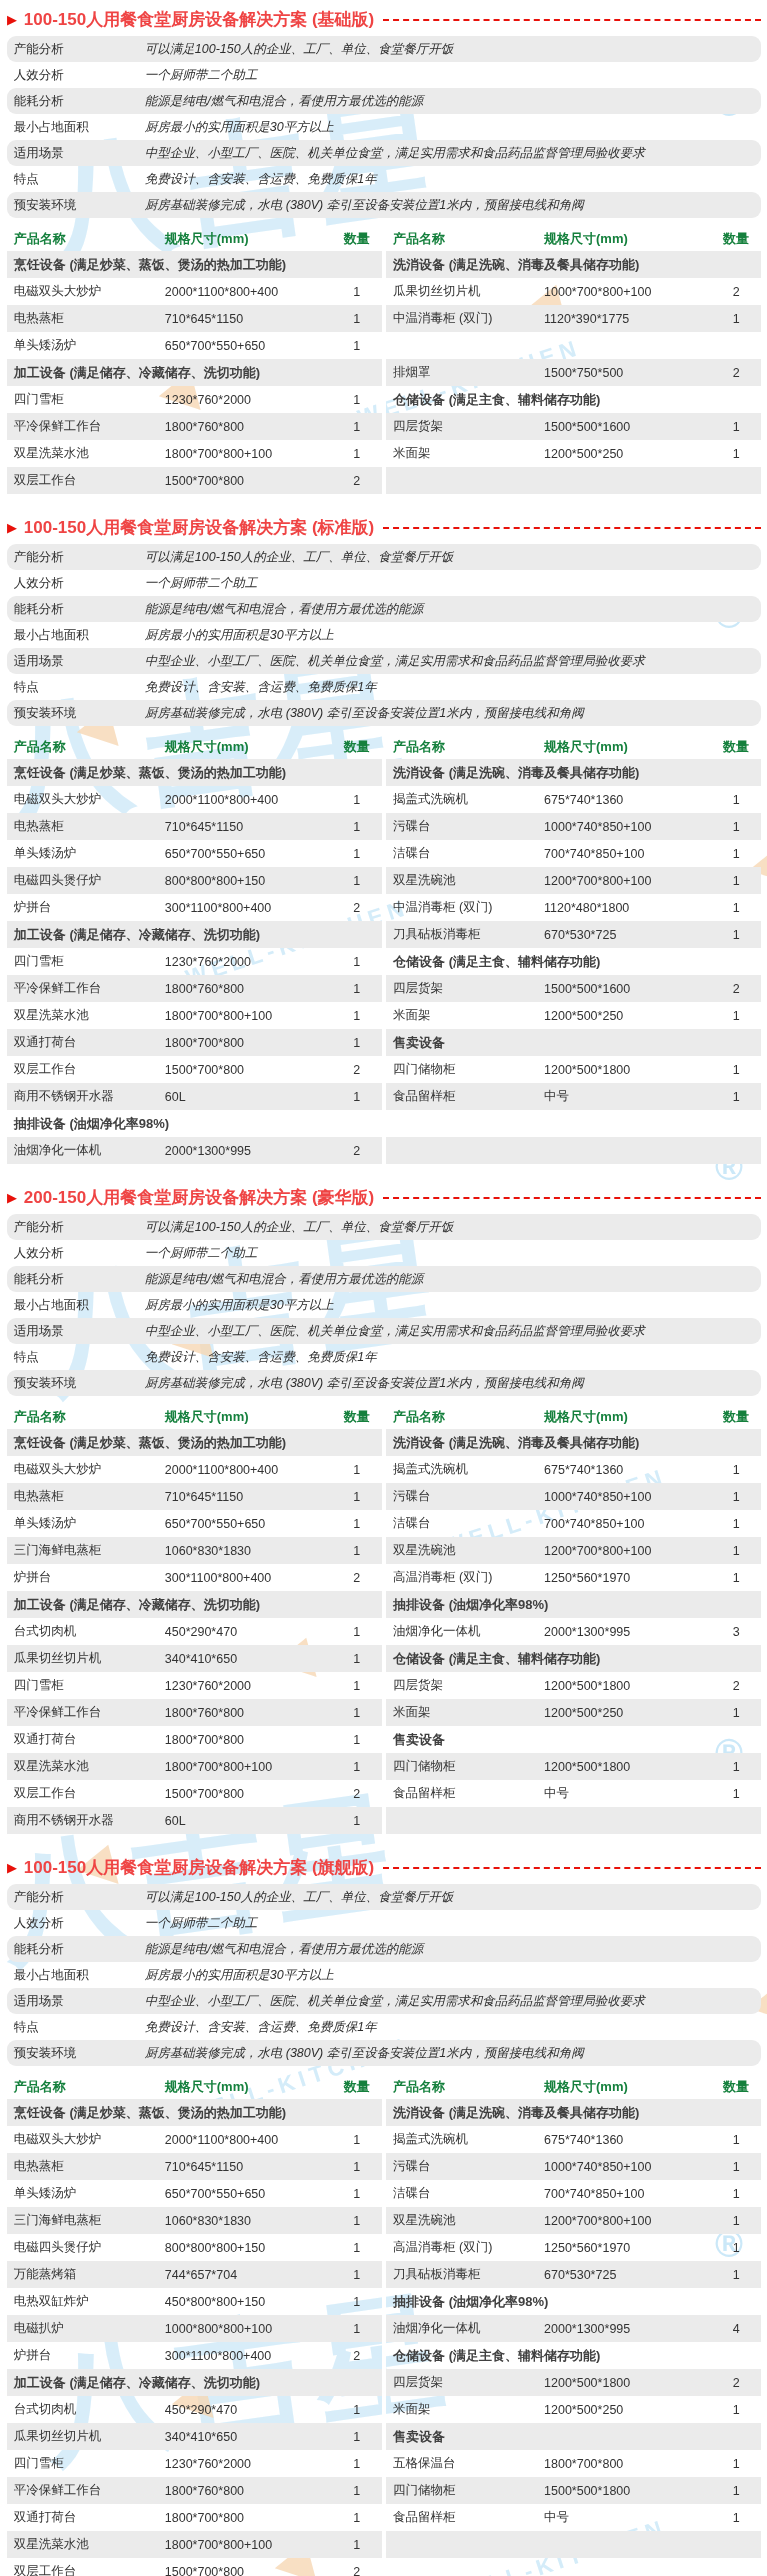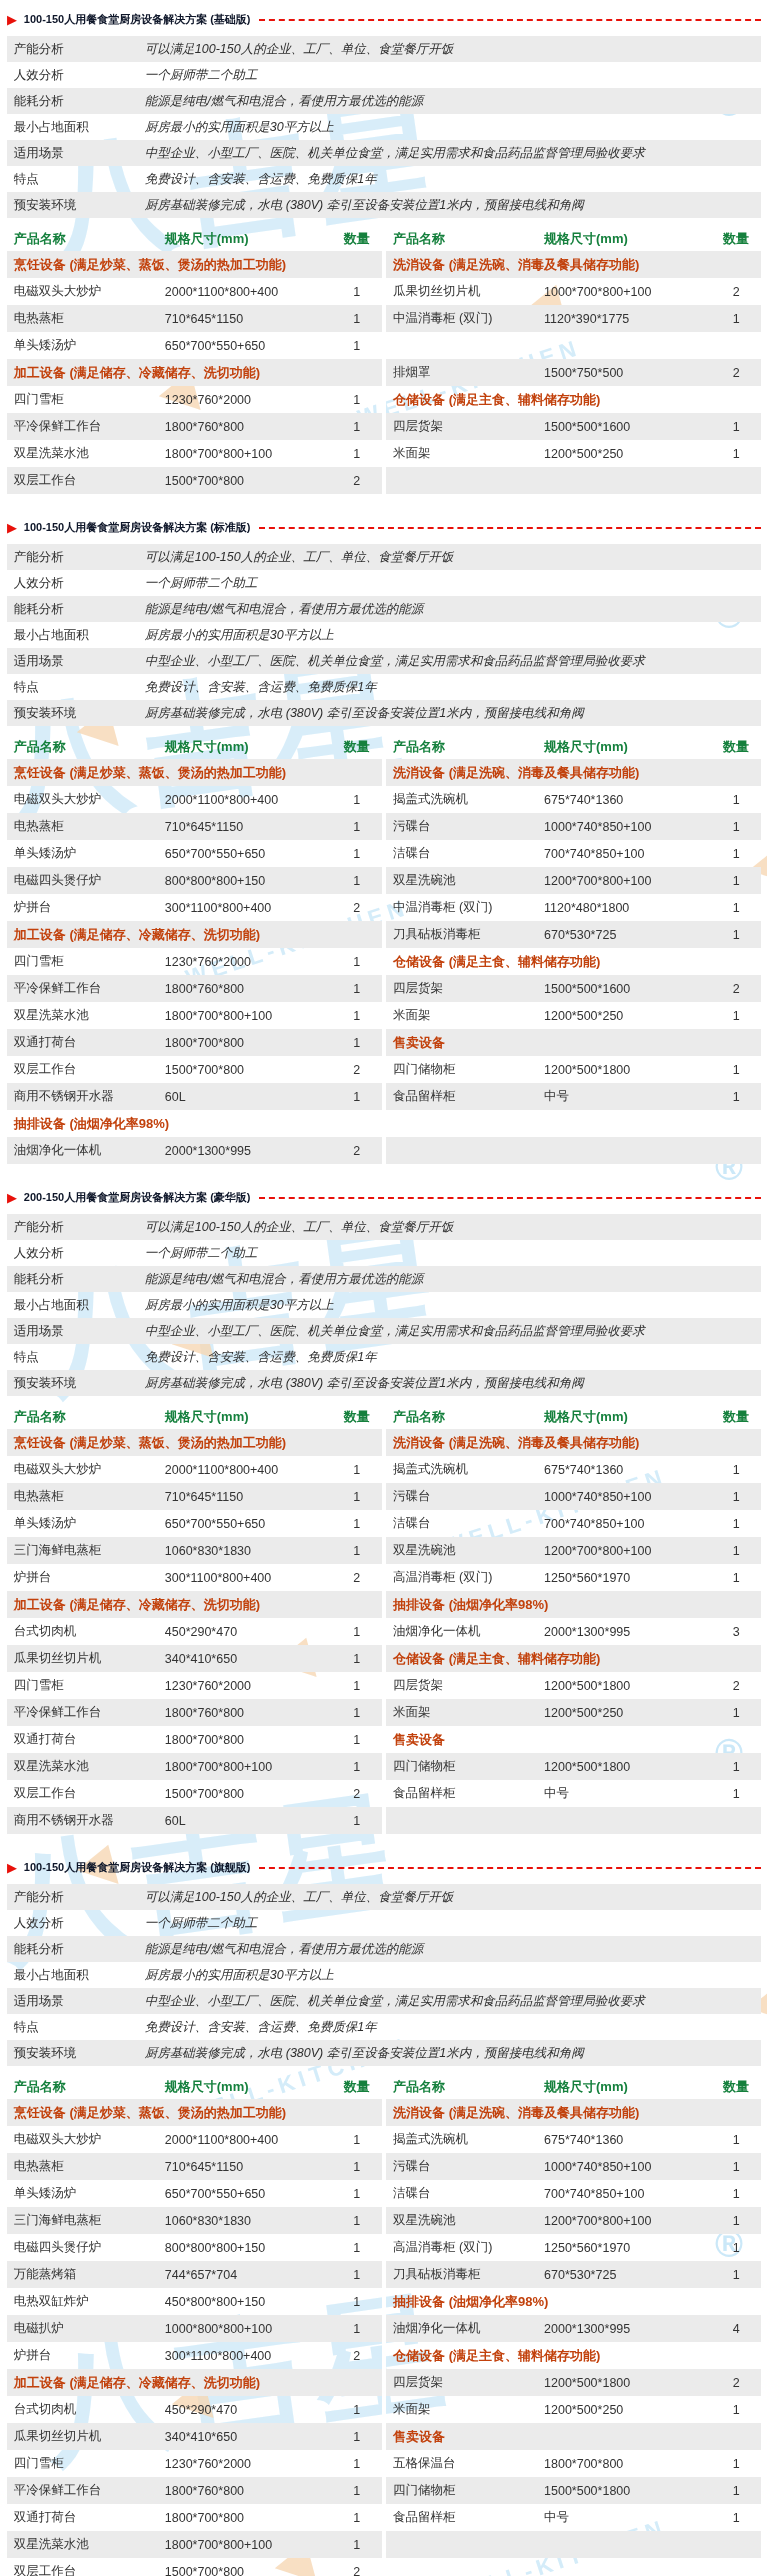--- a/index.html
+++ b/index.html
@@ -14,38 +14,38 @@
   
   #wm{position:absolute;inset:0;z-index:0;pointer-events:none;overflow:hidden;}
   .wm-cn{position:absolute;font-size:129px;font-weight:bold;color:#cbe8f8;opacity:.75;letter-spacing:6.9px;transform:rotate(-8deg);white-space:nowrap;}
   .wm-en{position:absolute;font-size:22.4px;font-weight:bold;color:#d4ecf9;letter-spacing:5.2px;transform:rotate(-18deg);white-space:nowrap;}
   .wm-r{position:absolute;font-size:38px;font-weight:bold;color:#cbe8f8;}
   .wm-tri{position:absolute;width:0;height:0;border-left:22.4px solid transparent;border-right:22.4px solid transparent;border-bottom:34px solid #f6d7b4;opacity:.8;transform:rotate(18deg);}
   
   .section{margin-bottom:20.7px;}
   .sec-title{display:flex;align-items:center;height:26px;margin:1.7px 0 3.4px 0;}
   .sec-arrow{color:#e8110a;font-size:13px;margin-right:6.9px;line-height:1;}
-  .sec-title-text{color:#0f172a;font-size:11px;font-weight:bold;white-space:nowrap;}
+  .sec-title-text{color:#ef4444;font-size:17px;font-weight:bold;white-space:nowrap;}
   .sec-dash{flex:1;border-top:2.2px dashed #e8110a;margin-left:8.6px;height:0;}
   
   .info-row{display:grid;grid-template-columns:131px 1fr;align-items:center;min-height:26px;padding-left:6.9px;font-size:12.5px;}
-  .info-row.odd{background:#ebebeb;}
+  .info-row.odd{background:#ebebeb;border-radius:9px;}
   .info-label{color:#2e2e2e;}
   .info-value{color:#2e2e2e;font-style:italic;}
   
   .tbl{margin-top:6.9px;}
   .thead{display:grid;grid-template-columns:1fr 4.3px 1fr;height:26px;align-items:center;font-weight:bold;font-size:13px;color:#15803d;}
   .thead .half{display:grid;grid-template-columns:151px 1fr 50px;padding-left:6.9px;height:100%;align-items:center;}
   .trow{display:grid;grid-template-columns:1fr 4.3px 1fr;min-height:27px;}
   .trow .gap{background:#ffffff;}
   .half{min-height:27px;}
   .half.striped{background:transparent;}
   .trow.odd .half{background:#ebebeb;}
   .half-grid{display:grid;grid-template-columns:151px 1fr 50px;align-items:center;height:100%;min-height:27px;padding-left:6.9px;box-sizing:border-box;}
-  .cat-cell{display:flex;align-items:center;height:100%;min-height:27px;padding-left:6.9px;box-sizing:border-box;color:#c2410c;font-size:13px;font-weight:bold;white-space:nowrap;}
+  .cat-cell{display:flex;align-items:center;height:100%;min-height:27px;padding-left:6.9px;box-sizing:border-box;color:#404040;font-size:13px;font-weight:bold;white-space:nowrap;}
   .cell-name{font-size:12.5px;color:#333;white-space:nowrap;}
   .cell-spec{font-size:12.5px;color:#333;}
   .cell-qty{font-size:12.5px;color:#333;text-align:center;}
   .th-qty{text-align:center;}
 </style>
 </head>
 <body>
 
 <div id="wm">
     <div class="wm-cn" style="left: 43px; top: 95px;">八吉星</div>

